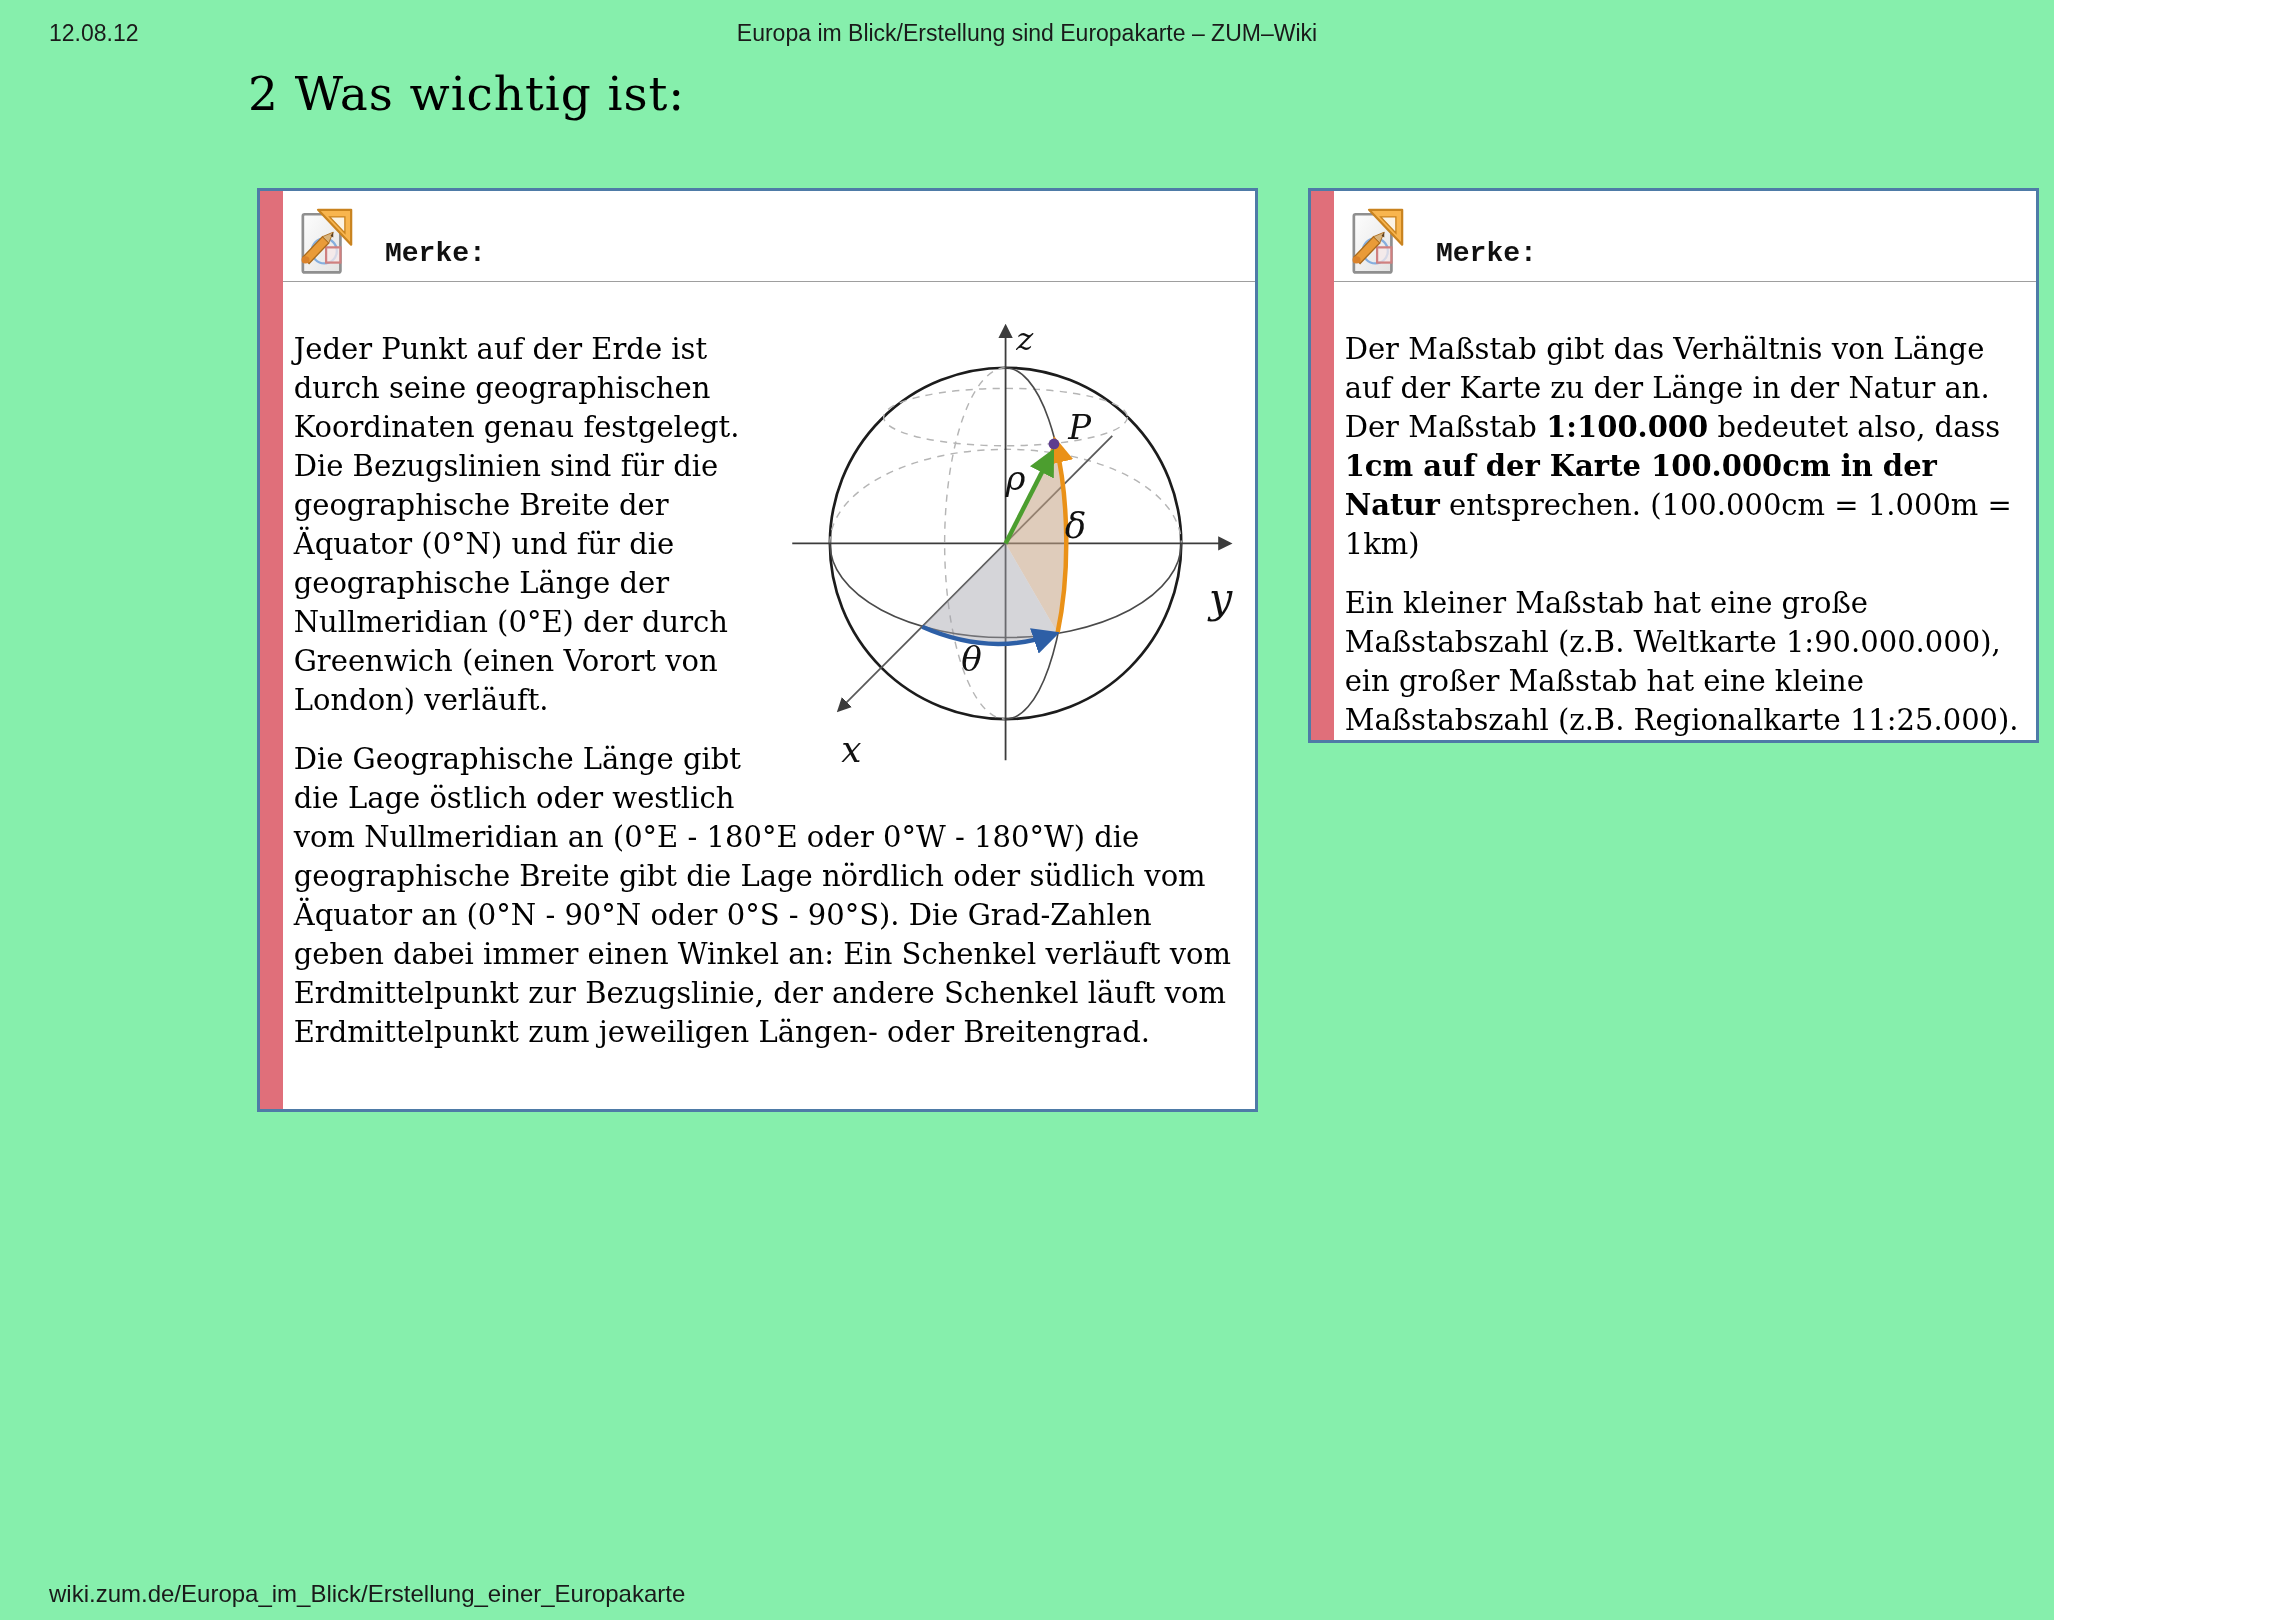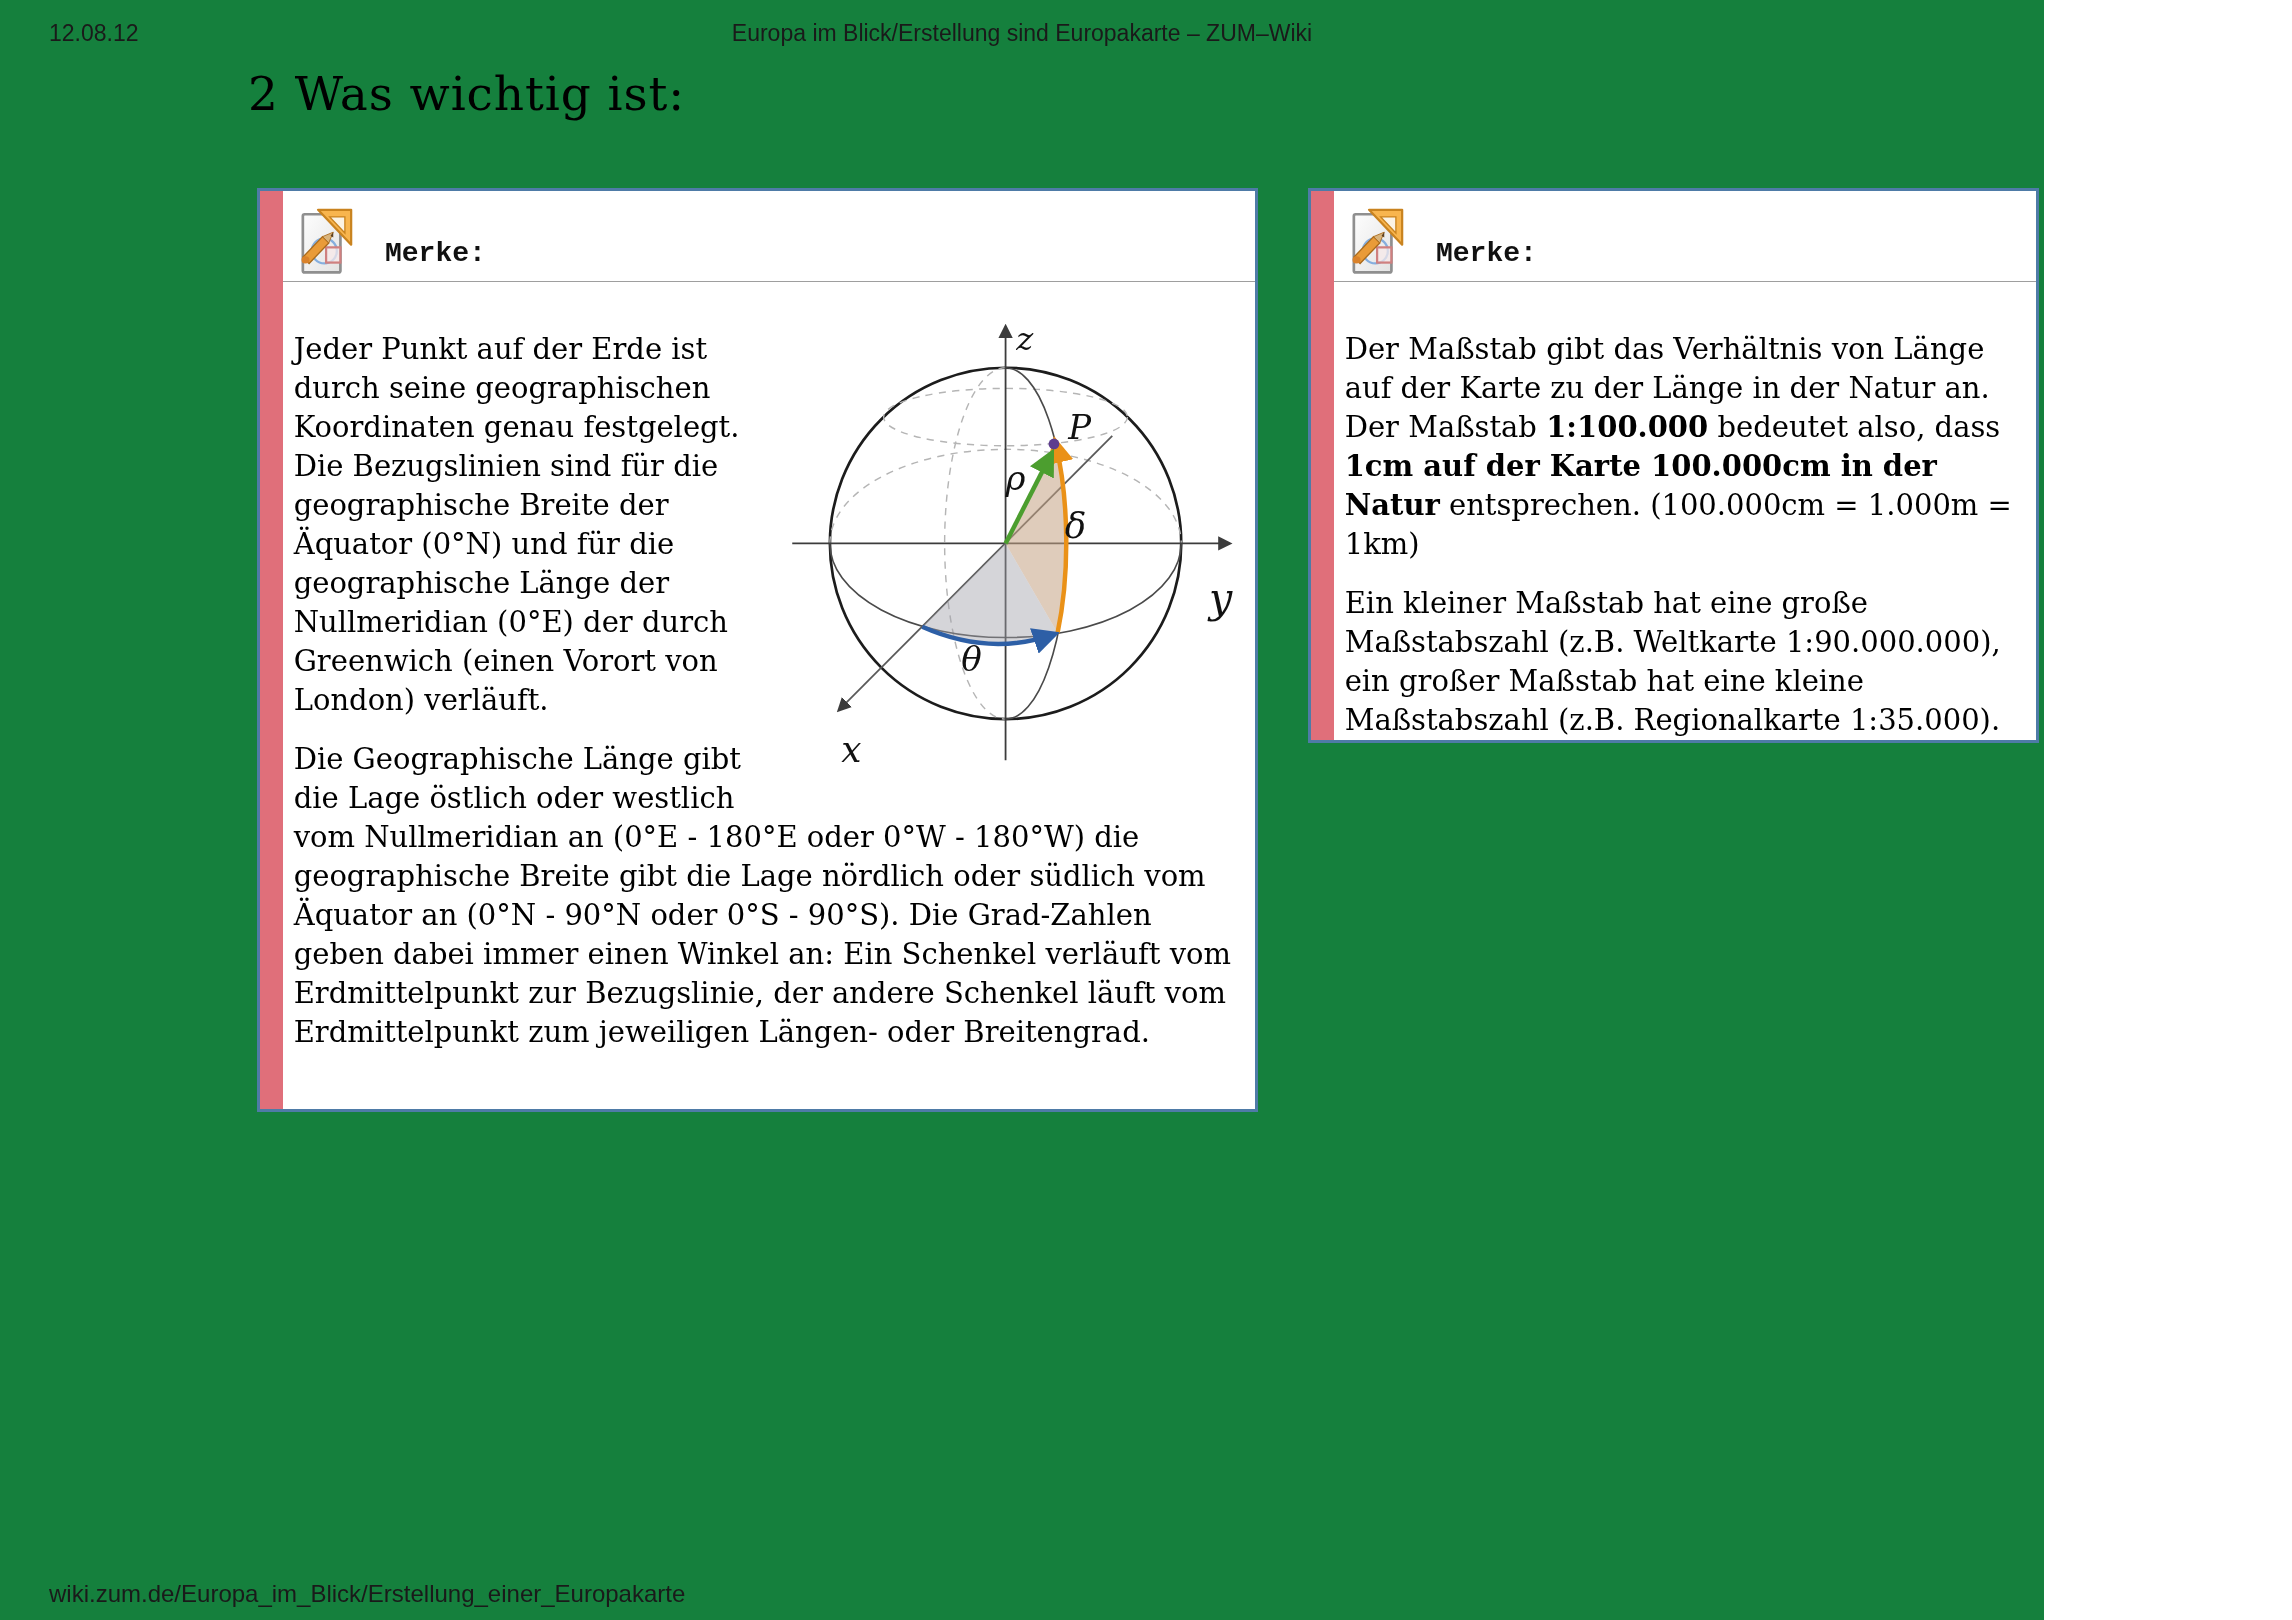--- a/index.html
+++ b/index.html
@@ -1,22 +1,23 @@
 <!DOCTYPE html>
 <html style="font-size:14.3px"><head>
 <meta charset="utf-8">
 <style>
   html,body{margin:0;padding:0;background:#ffffff;}
   .page{
     position:relative;
     width:2044px;height:1620px;
-    background:#15803d;
+    background:#86efac;
     font-family:"Liberation Sans",sans-serif;
     color:#000;
     overflow:hidden;
+    padding-left:10px;
   }
   
   .print-date{position:absolute;left:49px;top:19.7px;font-size:23px;color:#1a1a1a;}
   .print-title{position:absolute;left:0;top:19.7px;width:100%;text-align:center;font-size:23px;color:#1a1a1a;}
   .footer-url{position:absolute;left:49px;top:1580px;font-size:24px;color:#1a1a1a;}
   .footer-page{position:absolute;right:16px;top:1632px;font-size:22.4px;color:#1a1a1a;}
   
   .heading{
     position:absolute;left:248px;top:66px;
     font-family:"DejaVu Serif",serif;
@@ -163,21 +164,21 @@
         <polygon points="33,10 50,10 50,28" fill="#fbf3e4" stroke="#c9831f" stroke-width="1.5"></polygon>
         <polygon points="3,55 25,32 32,39 10,62" fill="#e99b38" stroke="#a96a1c" stroke-width="1.5"></polygon>
         <polygon points="25,32 32,39 37,27" fill="#d9b47c" stroke="#a96a1c" stroke-width="1"></polygon>
         <polygon points="34,31 37,27 37,33" fill="#5b4023"></polygon>
         <ellipse cx="6" cy="58" rx="4.5" ry="4" fill="#d9822b"></ellipse>
       </svg>
       <div class="merke-label">Merke:</div>
     </div>
     <div class="merke-body">
       <p><span>Der Maßstab gibt das Verhältnis von Länge auf der Karte zu der Länge in der Natur an. Der Maßstab </span><span class="bold">1:100.000</span><span> bedeutet also, dass </span><span class="bold">1cm auf der Karte 100.000cm in der Natur</span><span> entsprechen. (100.000cm = 1.000m = 1km)</span></p>
-      <p>Ein kleiner Maßstab hat eine große Maßstabszahl (z.B. Weltkarte 1:90.000.000), ein großer Maßstab hat eine kleine Maßstabszahl (z.B. Regionalkarte 1:35.000).</p>
+      <p>Ein kleiner Maßstab hat eine große Maßstabszahl (z.B. Weltkarte 1:90.000.000), ein großer Maßstab hat eine kleine Maßstabszahl (z.B. Regionalkarte 11:25.000).</p>
     </div>
   </div>
 
   <div class="footer-url">wiki.zum.de/Europa_im_Blick/Erstellung_einer_Europakarte</div>
   <div class="footer-page">3/5</div>
 
 </div>
 
 
 </body></html>

